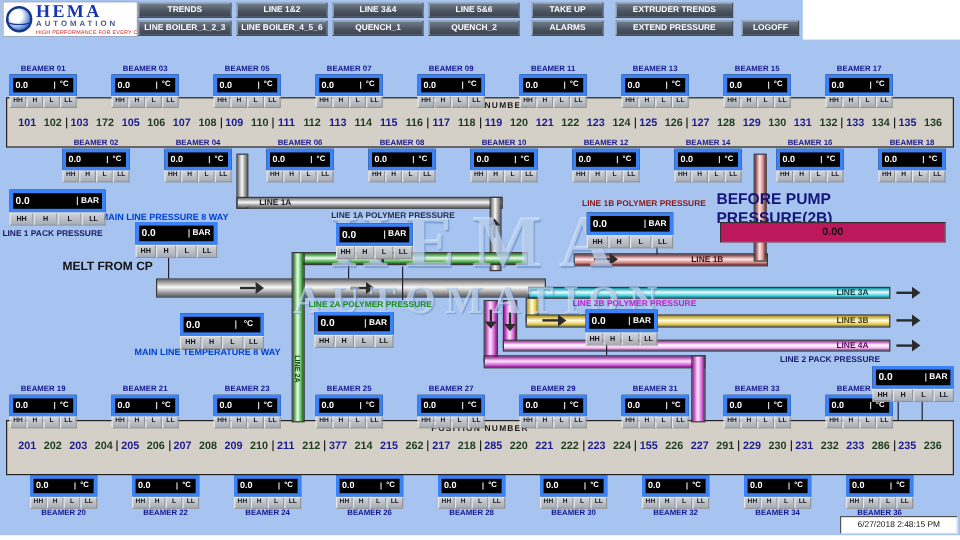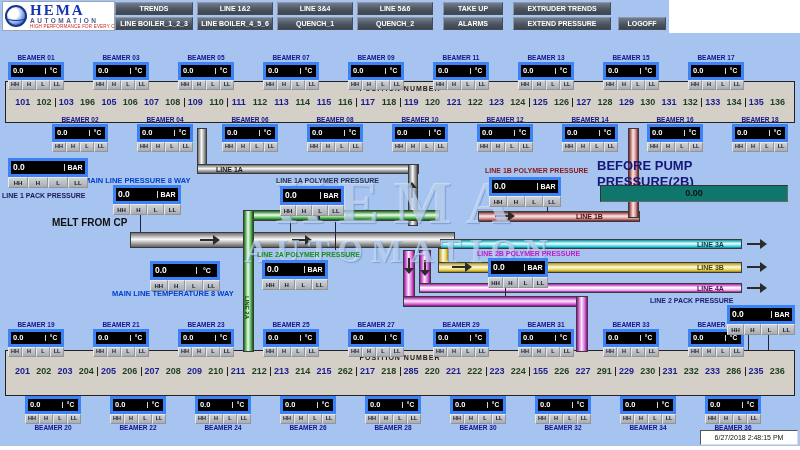--- a/index.html
+++ b/index.html
@@ -82,21 +82,21 @@
   .inst .disp{height:13px;}
   .inst .disp .val{font-size:8.5px;}
   .inst .disp .unit{width:20px;font-size:7px;}
   .inst .btns{height:11px;}
   .inst .abtn{font-size:6px;}
   .ilabel{position:absolute;z-index:7;font:bold 7px/1.2 "Liberation Sans",sans-serif;white-space:nowrap;}
   .lead{position:absolute;width:1px;background:#223;z-index:2;}
   .valve{position:absolute;left:415px;top:222px;width:77px;height:30px;background:#efefef;
          border:1px solid #333;z-index:6;display:flex;align-items:center;justify-content:center;
          font:8px/1 "Liberation Sans",sans-serif;color:#111;box-shadow:1px 1px 2px rgba(0,0,0,.35);}
-  .bp-box{position:absolute;left:600px;top:185px;width:186px;height:15px;background:#0f766e;
+  .bp-box{position:absolute;left:600px;top:185px;width:186px;height:15px;background:#be185d;
           border:1px solid #666;border-top-color:#333;border-left-color:#333;z-index:7;
           font:bold 9px/15px "Liberation Sans",sans-serif;text-align:center;color:#111;}
   .watermark{position:absolute;left:180px;top:168px;width:440px;text-align:center;z-index:5;
              color:rgba(225,238,255,0.55);font-family:"Liberation Serif",serif;font-weight:bold;
              text-shadow:1px 1px 1px rgba(90,130,190,0.55);pointer-events:none;}
   .wm1{font-size:62px;line-height:68px;letter-spacing:14px;}
   .wm2{font-size:33px;line-height:30px;letter-spacing:8px;}
   .timestamp{position:absolute;left:700px;top:430px;width:96px;height:13px;background:#ffffff;
              border:1px solid #555;border-right-color:#ddd;border-bottom-color:#ddd;z-index:7;
              font:7px/13px "Liberation Sans",sans-serif;text-align:center;color:#111;}
@@ -137,21 +137,21 @@
     <div class="wm1">HEMA</div>
     <div class="wm2">AUTOMATION</div>
   </div>
 
   <div class="band" id="band-top">
     <div class="band-title">POSITION NUMBER</div>
     <div class="pos-row pt">
       <span class="pos">101</span>
         <span class="pos">102</span>
         <span class="pos">103</span>
-        <span class="pos">196</span>
+        <span class="pos">172</span>
         <span class="pos">105</span>
         <span class="pos">106</span>
         <span class="pos">107</span>
         <span class="pos">108</span>
         <span class="pos">109</span>
         <span class="pos">110</span>
         <span class="pos">111</span>
         <span class="pos">112</span>
         <span class="pos">113</span>
         <span class="pos">114</span>
@@ -188,21 +188,21 @@
         <span class="pos">203</span>
         <span class="pos">204</span>
         <span class="pos">205</span>
         <span class="pos">206</span>
         <span class="pos">207</span>
         <span class="pos">208</span>
         <span class="pos">209</span>
         <span class="pos">210</span>
         <span class="pos">211</span>
         <span class="pos">212</span>
-        <span class="pos">213</span>
+        <span class="pos">377</span>
         <span class="pos">214</span>
         <span class="pos">215</span>
         <span class="pos">262</span>
         <span class="pos">217</span>
         <span class="pos">218</span>
         <span class="pos">285</span>
         <span class="pos">220</span>
         <span class="pos">221</span>
         <span class="pos">222</span>
         <span class="pos">223</span>

